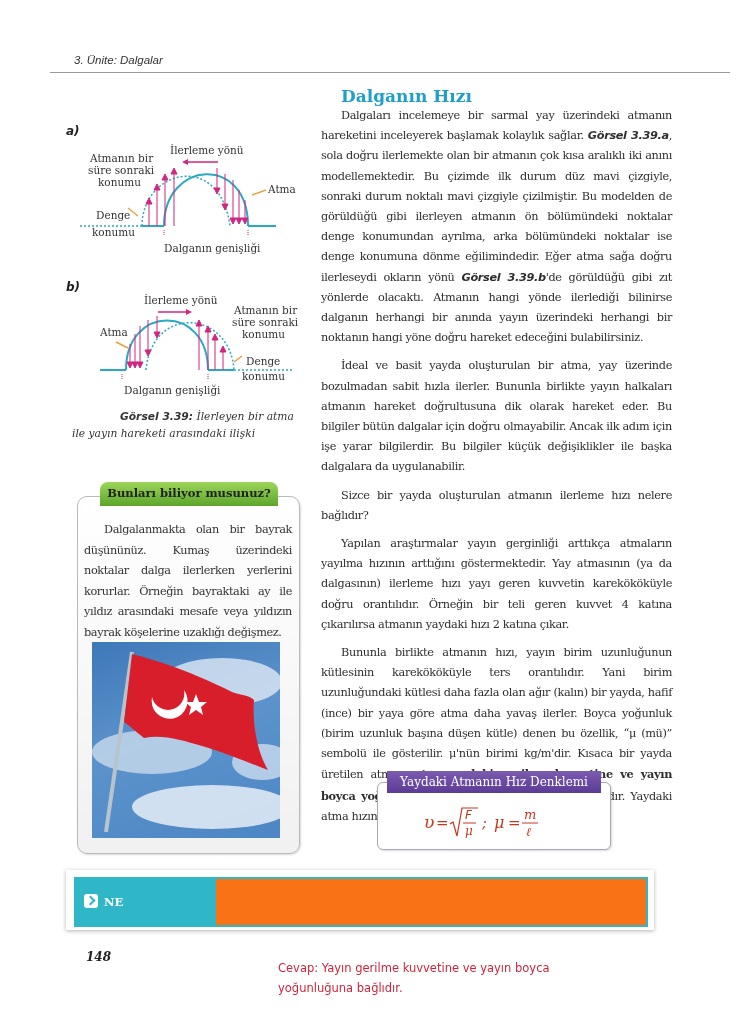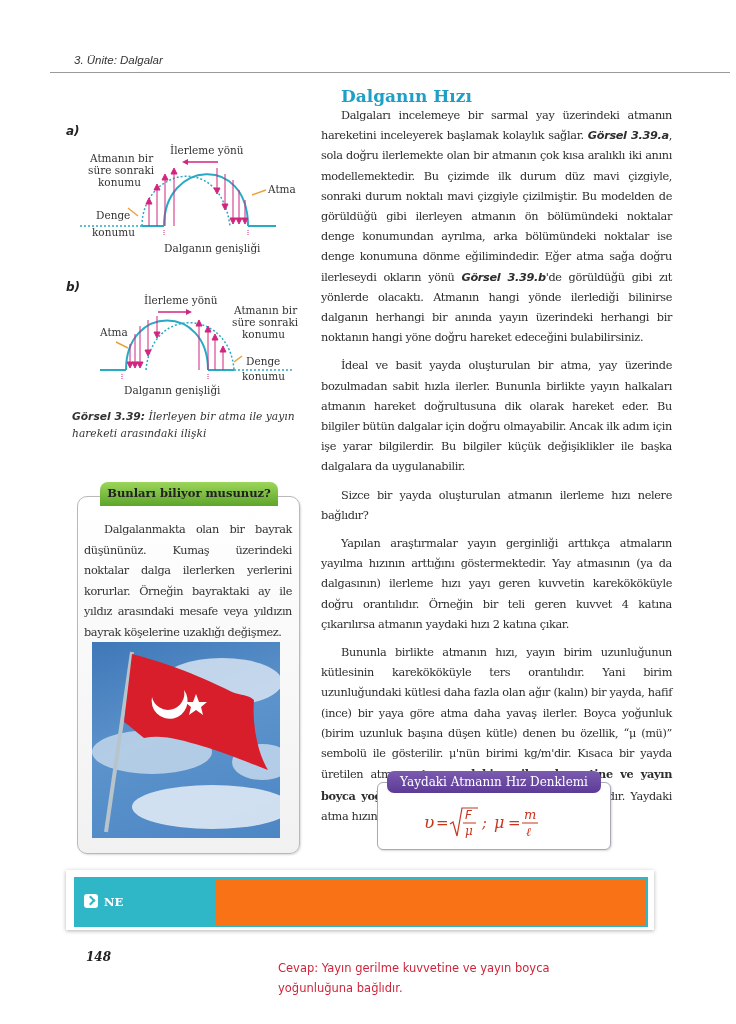--- a/index.html
+++ b/index.html
@@ -10,28 +10,28 @@
   .header { position: absolute; left: 50px; top: 52px; width: 680px; height: 20px; border-bottom: 1.5px solid #9a9a9a; }
   .header span { position: absolute; left: 24px; top: 2px; font-family: "Liberation Sans", sans-serif; font-style: italic; font-size: 11.5px; color: #333; }
   .title { position: absolute; left: 341px; top: 86px; font-family: "DejaVu Serif", serif; font-weight: bold; font-size: 17px; color: #1e9fc8; }
   .body-text { position: absolute; left: 321px; width: 351px; font-size: 11.3px; line-height: 20.2px; text-align: justify; color: #2e2e2e; font-family: "DejaVu Serif", serif; letter-spacing: -0.35px; }
   .body-text p { margin: 0 0 8px 0; text-indent: 20px; }
   .body-text b.sans { font-family: "DejaVu Sans", sans-serif; font-style: italic; }
   .fig { position: absolute; left: 60px; }
   .fig svg text { font-family: "DejaVu Serif", serif; font-size: 10.5px; fill: #333; }
   .fig-label { position: absolute; font-family: "DejaVu Sans", sans-serif; font-weight: bold; font-style: italic; font-size: 12px; color: #222; }
   .caption { position: absolute; left: 72px; top: 408px; width: 230px; font-size: 10.7px; line-height: 17px; font-style: italic; color: #333; font-family: "DejaVu Serif", serif; }
-  .caption b { font-family: "DejaVu Sans", sans-serif; font-weight: bold; font-style: italic; }
+  .caption b { font-family: "DejaVu Sans", sans-serif; font-weight: bold; font-style: italic; margin-left: 48px; }
   .info-box { position: absolute; left: 77px; top: 496px; width: 221px; height: 356px; border: 1.5px solid #b9b9b9; border-radius: 10px; background: linear-gradient(#ffffff, #f1f1f1); box-shadow: 1px 1px 2px rgba(0,0,0,0.15); }
   .info-tab { position: absolute; left: 100px; top: 482px; width: 178px; height: 24px; border-radius: 8px 8px 0 0; background: linear-gradient(#9cd65a, #5da52b); text-align: center; line-height: 22px; font-family: "DejaVu Serif", serif; font-weight: bold; font-size: 11.5px; color: #222; }
   .info-text { position: absolute; left: 84px; top: 520px; width: 208px; font-size: 11.3px; line-height: 20.5px; text-align: justify; color: #333; font-family: "DejaVu Serif", serif; letter-spacing: -0.4px; }
   .info-text p { margin: 0; text-indent: 20px; }
   .flag-photo { position: absolute; left: 92px; top: 642px; width: 188px; height: 196px; overflow: hidden; background: linear-gradient(160deg, #3f78b8 0%, #5c93cc 45%, #4c86c4 100%); }
   .eq-box { position: absolute; left: 377px; top: 782px; width: 232px; height: 66px; border: 1.5px solid #a8a8b8; border-radius: 6px; background: #fff; box-shadow: 1px 1px 2px rgba(0,0,0,0.15); }
-  .eq-tab { position: absolute; left: 387px; top: 771px; width: 214px; height: 22px; border-radius: 7px; background: linear-gradient(#7b5cb0, #5b3b95); color: #fff; text-align: center; line-height: 22px; font-size: 12px; font-family: "DejaVu Serif", serif; }
+  .eq-tab { position: absolute; left: 387px; top: 771px; width: 214px; height: 22px; border-radius: 0; background: linear-gradient(#7b5cb0, #5b3b95); color: #fff; text-align: center; line-height: 22px; font-size: 12px; font-family: "DejaVu Serif", serif; }
   .eq { position: absolute; left: 420px; top: 802px; width: 160px; height: 40px; color: #c8361e; font-family: "DejaVu Serif", serif; font-style: italic; }
   .learn { position: absolute; left: 66px; top: 870px; width: 588px; height: 60px; background: #fff; box-shadow: 0 1px 4px rgba(0,0,0,0.3); }
   .learn-inner { position: absolute; left: 8px; top: 7px; width: 570px; height: 46px; border: 2px solid #2fb7c8; background: #f97316; }
   .learn-label { position: absolute; left: 0; top: 0; width: 140px; height: 46px; background: #2fb7c8; color: #fff; font-family: "DejaVu Serif", serif; font-weight: bold; font-size: 11.5px; line-height: 46px; }
   .learn-label .chev { display: inline-block; width: 14px; height: 14px; background: #fff; border-radius: 3px; margin: 0 6px 0 8px; vertical-align: -2px; position: relative; }
   .learn-label .chev::after { content: ""; position: absolute; left: 3px; top: 3px; width: 5px; height: 5px; border-right: 2.5px solid #2fb7c8; border-top: 2.5px solid #2fb7c8; transform: rotate(45deg); }
   .learn-q { position: absolute; left: 146px; top: 3px; width: 418px; font-size: 12.3px; line-height: 20px; text-align: justify; color: #222; font-family: "DejaVu Serif", serif; }
   .learn-q p { margin: 0; text-indent: 26px; }
   .page-num { position: absolute; left: 86px; top: 950px; font-family: "DejaVu Serif", serif; font-weight: bold; font-style: italic; font-size: 12px; color: #222; }
   .answer { position: absolute; left: 278px; top: 958px; width: 320px; font-family: "DejaVu Sans", sans-serif; font-size: 11.5px; line-height: 20px; color: #d0243a; }

